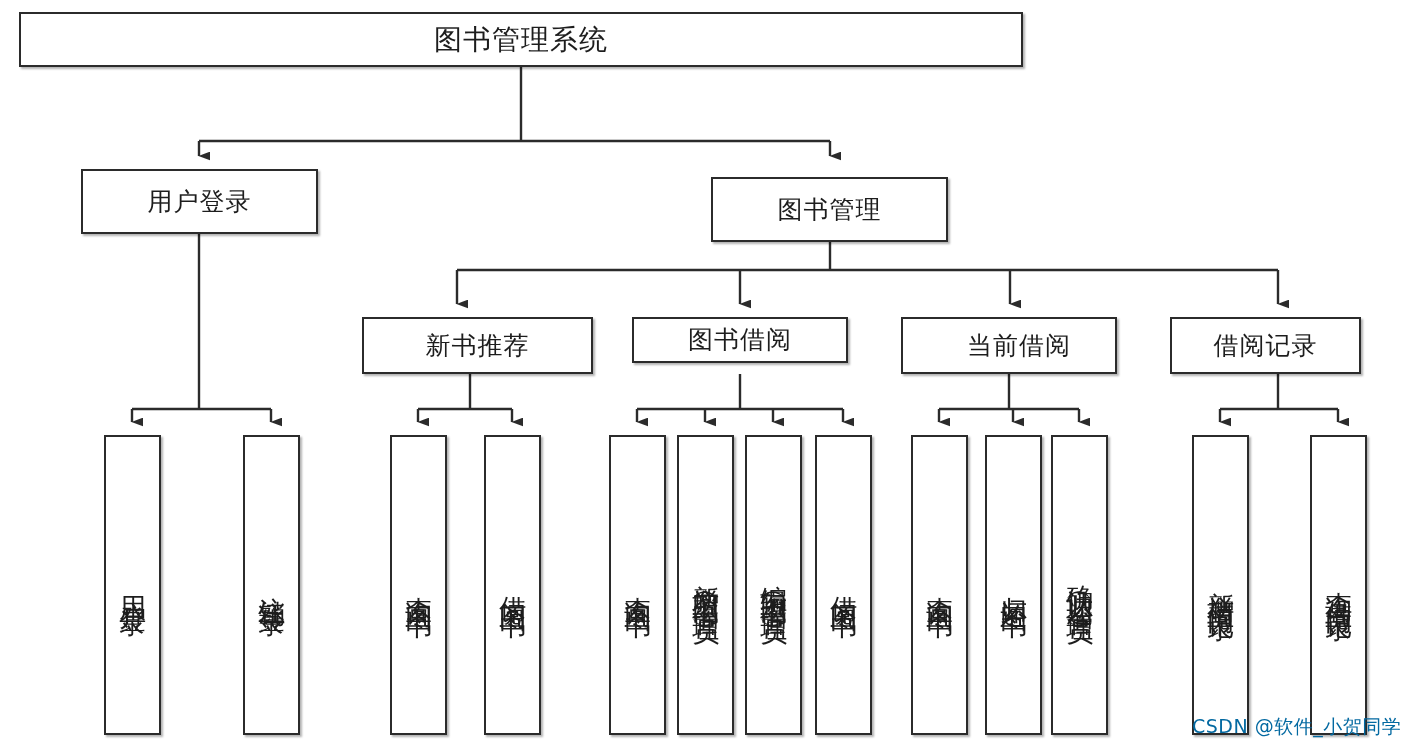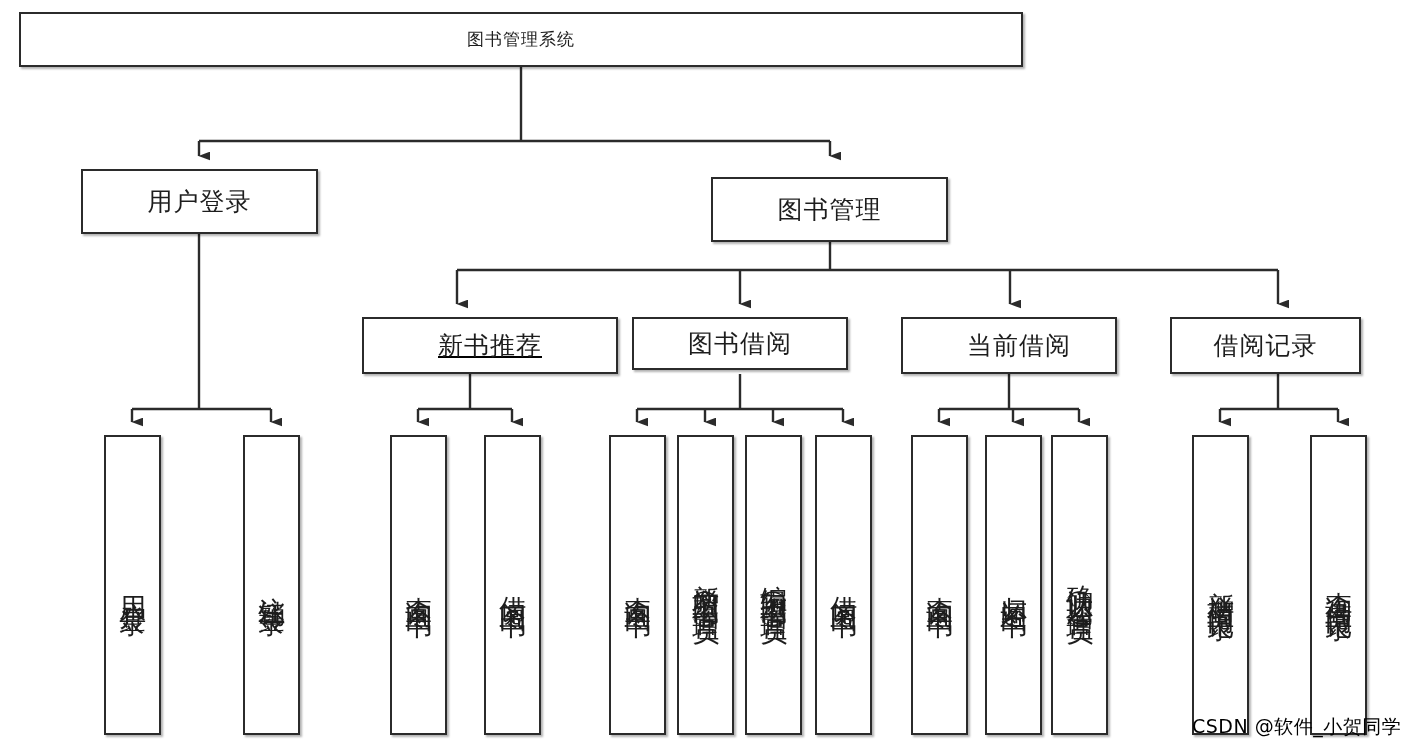--- a/index.html
+++ b/index.html
@@ -33,21 +33,21 @@
     line-height: 1.18;
     text-align: center;
     white-space: pre;
   }
   
   .node.h .label {
     font-size: 25px;
     letter-spacing: 1px;
   }
   .node.root .label {
-    font-size: 17px;
+    font-size: 28px;
   }
   
   .node.v {
     align-items: center;
     justify-content: center;
     padding: 6px 0;
   }
   .node.v .label {
     writing-mode: vertical-rl;
     text-orientation: upright;
@@ -62,21 +62,21 @@
     left: 0; top: 0;
     width: 1405px;
     height: 747px;
     pointer-events: none;
   }
   .watermark {
     position: absolute;
     left: 1192px;
     top: 714px;
     font-size: 19px;
-    color: #000000;
+    color: #0369a1;
     letter-spacing: 0.5px;
     white-space: nowrap;
     font-family: "DejaVu Sans", "Liberation Sans", sans-serif;
   }
 </style>
 </head>
 <body>
 
 <div id="canvas">
 
@@ -126,24 +126,24 @@
   <div id="nodes">
       <div class="node h root" style="left: 19px; top: 12px; width: 1004px; height: 55px;">
         <span class="label">图书管理系统</span>
       </div>
       <div class="node h" style="left: 81px; top: 169px; width: 237px; height: 65px;">
         <span class="label">用户登录</span>
       </div>
       <div class="node h" style="left: 711px; top: 177px; width: 237px; height: 65px;">
         <span class="label">图书管理</span>
       </div>
-      <div class="node h" style="left: 362px; top: 317px; width: 256px; height: 57px; text-decoration: underline;">
+      <div class="node h" style="left: 362px; top: 317px; width: 231px; height: 57px;">
         <span class="label">新书推荐</span>
       </div>
-      <div class="node h" style="left: 632px; top: 317px; width: 216px; height: 53px;">
+      <div class="node h" style="left: 632px; top: 317px; width: 216px; height: 46px;">
         <span class="label">图书借阅</span>
       </div>
       <div class="node h" style="left: 901px; top: 317px; width: 216px; height: 57px; padding-left: 20px;">
         <span class="label">当前借阅</span>
       </div>
       <div class="node h" style="left: 1170px; top: 317px; width: 191px; height: 57px;">
         <span class="label">借阅记录</span>
       </div>
       <div class="node v" style="left: 104px; top: 435px; width: 57px; height: 300px;">
         <span class="label">用户登录</span>

